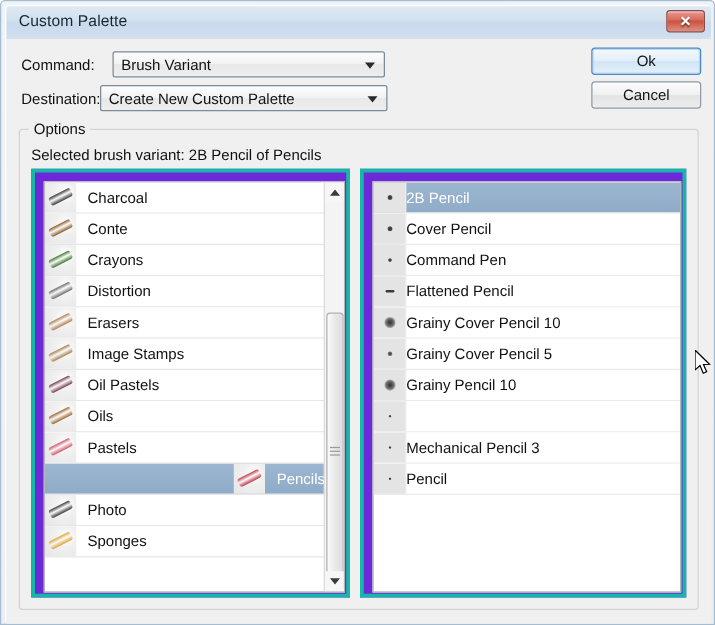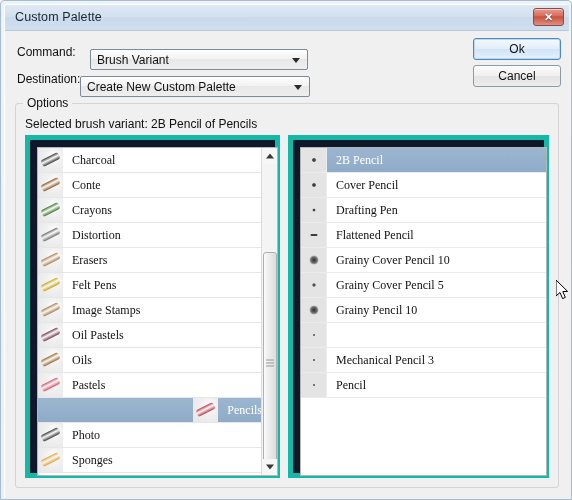--- a/index.html
+++ b/index.html
@@ -104,21 +104,20 @@
     white-space: nowrap;
   }
   .combo {
     position: absolute;
     height: 21px;
     box-sizing: border-box;
     border: 1px solid #7b8b98;
     border-radius: 2px;
     background: linear-gradient(to bottom, #fdfdfd 0%, #f2f2f2 48%, #e8e8e8 50%, #eeeeee 100%);
     cursor: pointer;
-    margin-top: 8px;
   }
   .combo-text {
     position: absolute;
     left: 6px;
     top: 3px;
     font-size: 12px;
     color: #111;
     white-space: nowrap;
     overflow: hidden;
   }
@@ -174,23 +173,22 @@
     position: absolute;
     font-size: 12px;
     color: #101010;
     white-space: nowrap;
   }
 
   
   .panel {
     position: absolute;
     box-sizing: border-box;
-    border: 5px solid #14b8a6;
-    background: #0f172a;
-    font-family: Liberation Serif, serif;
+    border: 3px solid #14b8a6;
+    background: #6d28d9;
   }
   .listview {
     position: absolute;
     box-sizing: border-box;
     border: 1px solid #b6b6b6;
     background: #ffffff;
     overflow: hidden;
   }
 
   .lrow {
@@ -247,21 +245,20 @@
     border-right: 1px solid #ededed;
   }
   .dab {
     position: absolute;
     left: 50%;
     top: 50%;
     transform: translate(-50%, -50%);
     border-radius: 50%;
   }
   .rrow-label {
-    margin-left: 9px;
     font-size: 12px;
     color: #111111;
     white-space: nowrap;
   }
 
   
   .scrollbar {
     position: absolute;
     width: 16px;
     box-sizing: border-box;
@@ -384,26 +381,20 @@
                 <div class="lrow-thumb" style="background: radial-gradient(circle at 65% 35%, rgb(255, 255, 255) 0%, rgb(240, 240, 240) 38%, rgb(230, 230, 230) 100%);">
                   <div style="position: absolute; left: 3px; top: 8px; width: 19px; height: 7px; border-radius: 2px; transform: rotate(-27deg); background: linear-gradient(rgb(110, 110, 110) 0%, rgba(255, 255, 255, 0.55) 45%, rgb(110, 110, 110) 100%);"></div>
                 </div>
                 <div class="lrow-label">Distortion</div>
               </div>
               <div class="lrow">
                 <div class="lrow-thumb" style="background: radial-gradient(circle at 65% 35%, rgb(255, 255, 255) 0%, rgb(240, 240, 240) 38%, rgb(230, 230, 230) 100%);">
                   <div style="position: absolute; left: 3px; top: 8px; width: 19px; height: 7px; border-radius: 2px; transform: rotate(-27deg); background: linear-gradient(rgb(176, 128, 80) 0%, rgba(255, 255, 255, 0.55) 45%, rgb(176, 128, 80) 100%);"></div>
                 </div>
                 <div class="lrow-label">Erasers</div>
-              </div>
-              <div class="lrow">
-                <div class="lrow-thumb" style="background: radial-gradient(circle at 65% 35%, rgb(255, 255, 255) 0%, rgb(240, 240, 240) 38%, rgb(230, 230, 230) 100%);">
-                  <div style="position: absolute; left: 3px; top: 8px; width: 19px; height: 7px; border-radius: 2px; transform: rotate(-27deg); background: linear-gradient(rgb(202, 165, 24) 0%, rgba(255, 255, 255, 0.55) 45%, rgb(202, 165, 24) 100%);"></div>
-                </div>
-                <div class="lrow-label">Felt Pens</div>
               </div>
               <div class="lrow">
                 <div class="lrow-thumb" style="background: radial-gradient(circle at 65% 35%, rgb(255, 255, 255) 0%, rgb(240, 240, 240) 38%, rgb(230, 230, 230) 100%);">
                   <div style="position: absolute; left: 3px; top: 8px; width: 19px; height: 7px; border-radius: 2px; transform: rotate(-27deg); background: linear-gradient(rgb(169, 129, 79) 0%, rgba(255, 255, 255, 0.55) 45%, rgb(169, 129, 79) 100%);"></div>
                 </div>
                 <div class="lrow-label">Image Stamps</div>
               </div>
               <div class="lrow">
                 <div class="lrow-thumb" style="background: radial-gradient(circle at 65% 35%, rgb(255, 255, 255) 0%, rgb(240, 240, 240) 38%, rgb(230, 230, 230) 100%);">
                   <div style="position: absolute; left: 3px; top: 8px; width: 19px; height: 7px; border-radius: 2px; transform: rotate(-27deg); background: linear-gradient(rgb(122, 59, 82) 0%, rgba(255, 255, 255, 0.55) 45%, rgb(122, 59, 82) 100%);"></div>
@@ -472,21 +463,21 @@
               <div class="rrow">
                 <div class="rrow-dab">
                   <div class="dab" style="width: 4px; height: 4px; background: radial-gradient(circle, rgb(43, 43, 43) 0%, rgb(85, 85, 85) 60%, rgba(170, 170, 170, 0.3) 100%);"></div>
                 </div>
                 <div class="rrow-label">Cover Pencil</div>
               </div>
               <div class="rrow">
                 <div class="rrow-dab">
                   <div class="dab" style="width: 3px; height: 3px; background: radial-gradient(circle, rgb(43, 43, 43) 0%, rgb(85, 85, 85) 60%, rgba(170, 170, 170, 0.3) 100%);"></div>
                 </div>
-                <div class="rrow-label">Drafting Pen</div>
+                <div class="rrow-label">Command Pen</div>
               </div>
               <div class="rrow">
                 <div class="rrow-dab">
                   <div class="dab" style="width: 7px; height: 2px; border-radius: 1px; background: rgb(59, 59, 59);"></div>
                 </div>
                 <div class="rrow-label">Flattened Pencil</div>
               </div>
               <div class="rrow">
                 <div class="rrow-dab">
                   <div class="dab" style="width: 9px; height: 9px; background: radial-gradient(circle, rgb(46, 46, 46) 0%, rgb(106, 106, 106) 45%, rgba(150, 150, 150, 0.25) 80%, rgba(200, 200, 200, 0) 100%);"></div>

